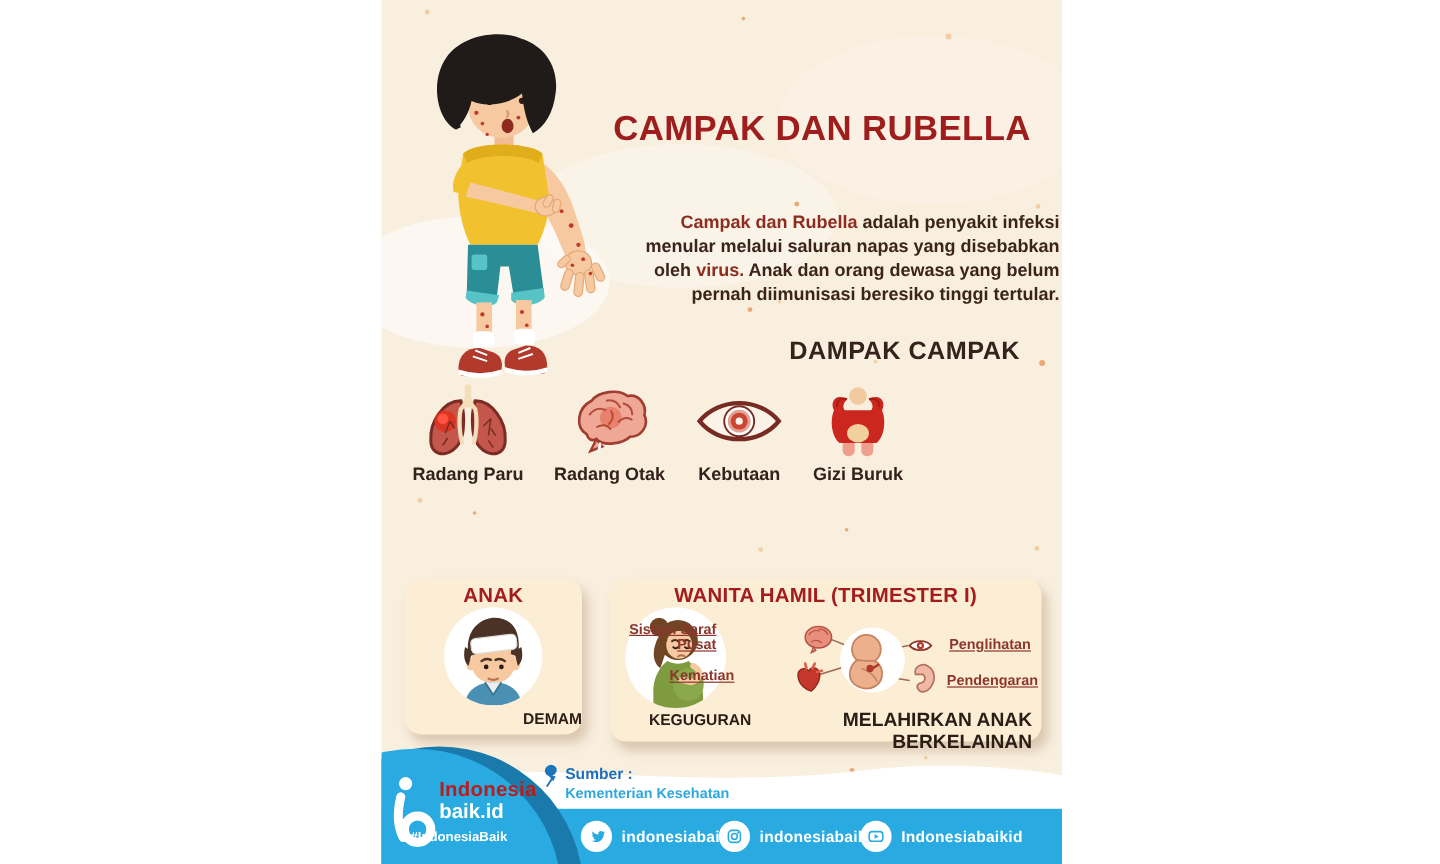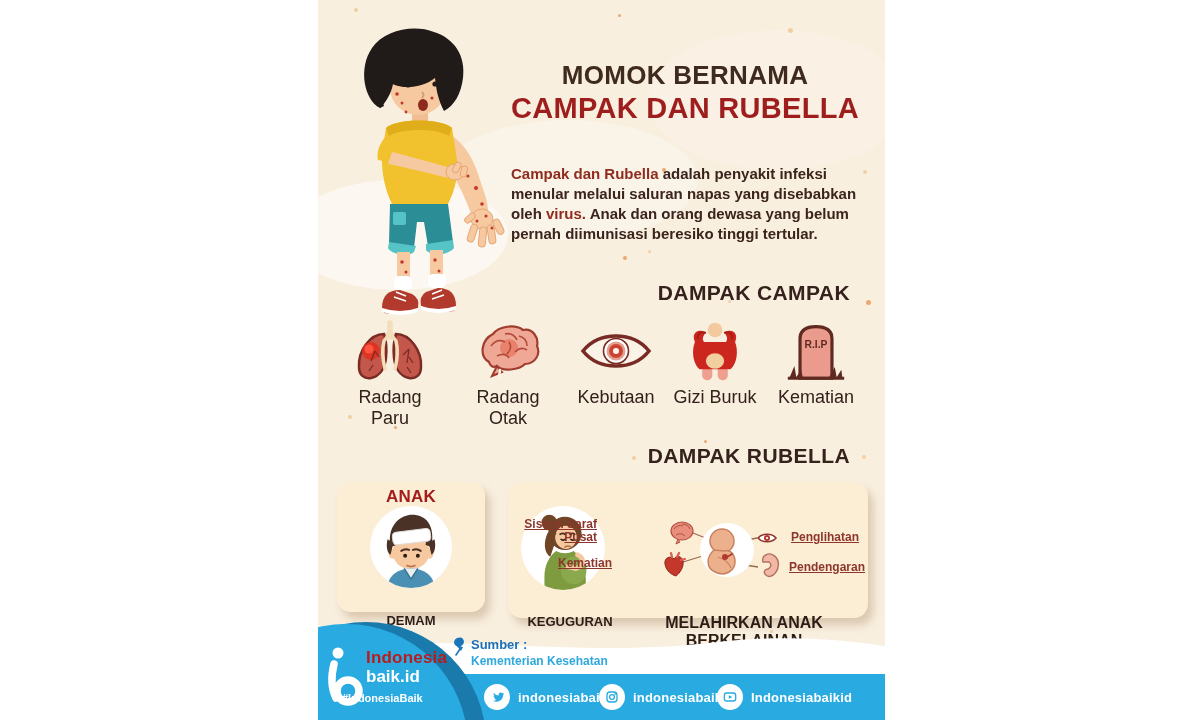--- a/index.html
+++ b/index.html
@@ -8,43 +8,43 @@
   .poster { position:absolute; left:318px; top:0; width:567px; height:720px; background:#f9efdf; overflow:hidden; }
   .cloud { position:absolute; background:rgba(255,255,255,.55); border-radius:50%; }
   .dot { position:absolute; border-radius:50%; background:#f1cfa2; }
   .dot.strong { background:#eaa873; }
 
   .title-line1 { position:absolute; left:186px; top:60px; width:362px; text-align:center;
       font-size:26px; font-weight:bold; color:#3f2a20; letter-spacing:.3px; }
   .title-line2 { position:absolute; left:186px; top:92px; width:362px; text-align:center;
       font-size:29px; font-weight:bold; color:#9e1e1e; letter-spacing:.3px; }
 
-  .intro { position:absolute; left:193px; top:164px; width:372px;
-      font-size:15px; font-weight:bold; line-height:20px; color:#3a241c; }
+  .intro { position:absolute; left:193px; top:176px; width:372px;
+      font-size:15px; font-weight:bold; line-height:20px; color:#3a241c;text-align:right; }
   .intro .hl { color:#8f2c20; }
 
   .section-heading { position:absolute; left:52px; width:480px; text-align:right;
       font-size:21px; font-weight:bold; color:#35221c; letter-spacing:.4px; }
   #campak-heading { top:281px; }
   #rubella-heading { top:444px; }
 
   .impact-item { position:absolute; top:320px; width:104px; text-align:center; }
   .impact-item svg { display:block; margin:0 auto; }
-  .impact-label { margin-top:5px; font-size:18px; font-weight:normal; color:#33211b; }
+  .impact-label { margin-top:5px; font-size:15px; font-weight:bold; color:#33211b; }
 
   .card { position:absolute; top:482px; background:#fcedd5; border-radius:14px;
       box-shadow:5px 7px 9px rgba(167,138,100,.38); }
   #anak-card { left:19px; width:148px; height:130px; }
   #hamil-card { left:190px; width:360px; height:136px; }
   .card-title { position:absolute; top:5px; left:0; right:0; text-align:center;
       font-size:17px; font-weight:bold; color:#a31d1d; letter-spacing:.2px; }
   .avatar-circle { position:absolute; background:#fff; border-radius:50%; overflow:hidden; }
   #anak-circle { left:33px; top:24px; width:82px; height:82px; }
   #ibu-circle { left:13px; top:24px; width:84px; height:84px; }
-  .card-result { position:absolute; font-weight:bold; color:#2c1c16; font-size:13px; text-align:center;margin-top:22px; }
+  .card-result { position:absolute; font-weight:bold; color:#2c1c16; font-size:13px; text-align:right; }
   #demam-label { left:0; right:0; top:109px; }
   #keguguran-label { left:6px; width:112px; top:110px; }
   #melahirkan-label { left:120px; width:232px; top:110px; font-size:16px; }
 
   .diagram-svg { position:absolute; left:122px; top:23px; }
   .organ-label { position:absolute; font-size:12px; font-weight:bold; color:#8c362c; line-height:13px;text-decoration:underline; }
   #label-saraf { left:5px; top:36px; width:84px; text-align:right; }
   #label-jantung { left:44px; top:75px; width:60px; text-align:right; }
   #label-penglihatan { left:283px; top:49px; }
   #label-pendengaran { left:281px; top:79px; }
@@ -177,21 +177,20 @@
       <rect x="92" y="258" width="18" height="14" rx="5" fill="#fff"></rect>
 
       <path d="M46,292 Q46,274 64,274 L76,278 Q84,282 82,292 Q64,300 48,297 Z" fill="#b23a2c"></path>
       <path d="M46,292 Q64,298 82,292 L82,296 Q64,302 46,296 Z" fill="#fff"></path>
       <path d="M60,276 l10,4 M58,281 l12,4" stroke="#fff" stroke-width="1.6"></path>
       <path d="M120,290 Q120,272 102,272 L90,276 Q83,280 85,290 Q102,298 118,295 Z" fill="#b23a2c"></path>
       <path d="M120,290 Q102,296 85,290 L85,294 Q102,300 120,294 Z" fill="#fff"></path>
       <path d="M106,274 l-10,4 M108,279 l-12,4" stroke="#fff" stroke-width="1.6"></path>
     </svg>
 
-    <div class="title-line1">MOMOK BERNAMA</div>
     <div class="title-line2">CAMPAK DAN RUBELLA</div>
 
     <div class="intro"><span class="hl">Campak dan Rubella</span><span> adalah penyakit infeksi menular melalui saluran napas yang disebabkan oleh </span><span class="hl">virus.</span><span> Anak dan orang dewasa yang belum pernah diimunisasi beresiko tinggi tertular.</span></div>
 
     <div class="section-heading" id="campak-heading">DAMPAK CAMPAK</div>
 
     <div class="impact-item" style="left:20px;">
       <svg width="78" height="62" viewBox="0 0 78 60">
         <path d="M39,2 V16 M39,12 L27,23 M39,12 L51,23" stroke="#f3ddba" stroke-width="5.5" fill="none" stroke-linecap="round"></path>
         <path d="M33,13 C19,13 7,30 8,46 C8,54 13,58 20,57 C29,55 34,47 35,37 C36,27 35,19 33,13 Z" fill="#c4574c" stroke="#7a2c24" stroke-width="2.5"></path>
@@ -231,31 +230,21 @@
         <rect x="16" y="50" width="11" height="16" rx="5" fill="#ef9f8d"></rect>
         <rect x="33" y="50" width="11" height="16" rx="5" fill="#ef9f8d"></rect>
         <circle cx="30" cy="11" r="8" fill="#f3c9a0"></circle>
         <path d="M20,14 C10,8 4,16 8,24 C4,34 6,48 13,54 L47,54 C54,48 56,34 52,24 C56,16 50,8 40,14 C44,18 44,22 42,24 L18,24 C16,22 16,18 20,14 Z" fill="#cc271e"></path>
         <path d="M20,14 C14,12 10,16 11,21 M40,14 C46,12 50,16 49,21" stroke="#a81c14" stroke-width="2" fill="none"></path>
         <ellipse cx="30" cy="45" rx="10" ry="8.5" fill="#f2cf9e"></ellipse>
       </svg>
       <div class="impact-label">Gizi Buruk</div>
     </div>
 
-    <div class="impact-item" style="left:446px;">
-      <svg width="68" height="62" viewBox="0 0 68 66">
-        <path d="M17,62 L17,20 Q17,7 34,7 Q51,7 51,20 L51,62 Z" fill="#eb9b8d" stroke="#5f2a20" stroke-width="3.4"></path>
-        <text x="34" y="30" text-anchor="middle" font-size="11" font-weight="bold" fill="#5f2a20" font-family="Liberation Sans, sans-serif">R.I.P</text>
-        <path d="M4,62 L64,62" stroke="#5f2a20" stroke-width="3"></path>
-        <path d="M6,61 l5,-12 2,12 Z M13,61 l5,-8 2,8 Z M48,61 l6,-11 2,11 Z M56,61 l5,-8 1,8 Z" fill="#5f2a20"></path>
-      </svg>
-      <div class="impact-label">Kematian</div>
-    </div>
-
-    <div class="section-heading" id="rubella-heading">DAMPAK RUBELLA</div>
+
 
     <div class="card" id="anak-card">
       <div class="card-title">ANAK</div>
       <div class="avatar-circle" id="anak-circle">
         <svg width="82" height="82" viewBox="0 0 84 84">
           <ellipse cx="42" cy="47" rx="19" ry="18" fill="#f7c9a0"></ellipse>
           <ellipse cx="23" cy="49" rx="4" ry="5" fill="#f7c9a0"></ellipse>
           <ellipse cx="61" cy="49" rx="4" ry="5" fill="#f7c9a0"></ellipse>
           <path d="M21,42 C17,18 33,9 43,9 C57,9 67,19 63,42 L57,40 C59,28 54,22 48,25 C40,29 31,30 27,40 Z" fill="#4a3226"></path>
           <rect x="23" y="25" width="39" height="13" rx="4" fill="#ffffff" stroke="#dddbd6" stroke-width="1" transform="rotate(-7 42 31)"></rect>
@@ -266,20 +255,21 @@
           <path d="M38,61 q4,2 8,0" stroke="#b5714a" stroke-width="1.8" fill="none" stroke-linecap="round"></path>
           <path d="M18,84 C18,72 28,64 42,64 C56,64 66,72 66,84 Z" fill="#4a8fb4"></path>
           <path d="M35,64 L42,75 L49,64 Z" fill="#e9eef1"></path>
           <path d="M35,64 L42,75 M49,64 L42,75" stroke="#39748f" stroke-width="1.5"></path>
         </svg>
       </div>
       <div class="card-result" id="demam-label">DEMAM</div>
     </div>
 
     <div class="card" id="hamil-card">
+      <div class="card-title">WANITA HAMIL (TRIMESTER I)</div>
 
       <div class="avatar-circle" id="ibu-circle">
         <svg width="84" height="84" viewBox="0 0 86 86">
           <circle cx="29" cy="17" r="8" fill="#6f4526"></circle>
           <circle cx="45" cy="28" r="17" fill="#6f4526"></circle>
           <path d="M28,26 C22,38 24,48 30,52 L34,40 Z" fill="#6f4526"></path>
           <ellipse cx="46" cy="32" rx="11" ry="12" fill="#f7c9a0"></ellipse>
           <path d="M34,26 Q46,14 60,26 Q54,19 46,19 Q39,19 34,26 Z" fill="#6f4526"></path>
           <path d="M35,24 C31,26 30,32 32,36 L36,28 Z" fill="#6f4526"></path>
           <path d="M40,29 q3,-2 5,0 M50,29 q3,-2 5,0" stroke="#4a2f1f" stroke-width="1.8" fill="none" stroke-linecap="round"></path>

